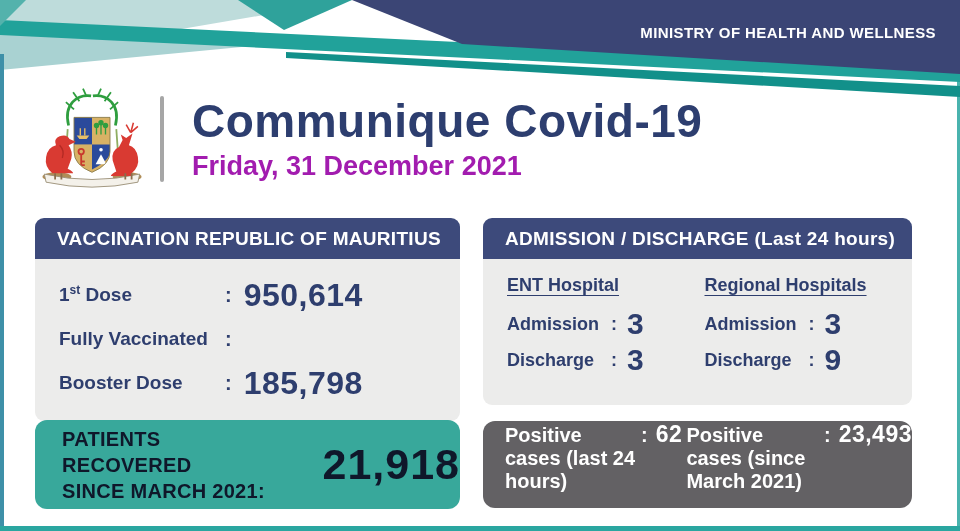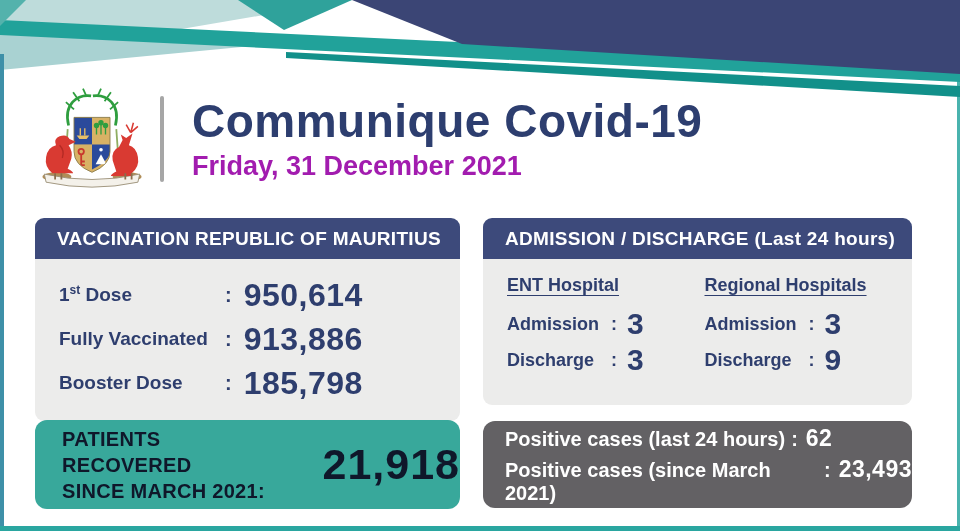--- a/index.html
+++ b/index.html
@@ -60,40 +60,41 @@
   .recovered{
     position:absolute;left:35px;top:420px;width:425px;height:89px;z-index:5;
     background:#38a89b;border-radius:12px;display:flex;align-items:center;
     padding:0 0 0 27px;box-sizing:border-box;color:#0f172a;
   }
   .rec-label{font-size:20px;line-height:26px;font-weight:800;letter-spacing:.3px;}
   .rec-value{font-size:43px;font-weight:800;margin-left:28px;letter-spacing:1px;}
   .positive{
     position:absolute;left:483px;top:421px;width:429px;height:87px;z-index:5;
     background:#636164;border-radius:12px;color:#ffffff;
-    display:flex;flex-direction:column;justify-content:center;gap:4px;
+    display:flex;flex-direction:row;justify-content:center;gap:4px;
     padding-left:22px;box-sizing:border-box;
   }
   .pos-row{display:flex;align-items:baseline;}
   .pos-label{font-size:20px;font-weight:800;}
   .pos-colon{font-size:20px;font-weight:800;margin:0 8px 0 6px;}
   .pos-value{font-size:23px;font-weight:800;letter-spacing:.5px;}
 </style>
 </head>
 <body>
 
 <div class="stage">
 
   <div class="shape sh-pale1"></div>
   <div class="shape sh-midteal"></div>
   <div class="shape sh-pale2"></div>
   <div class="shape sh-band"></div>
   <div class="shape sh-dark"></div>
   <div class="shape sh-corner"></div>
   <div class="shape sh-navy"></div>
+  <div class="ministry">MINISTRY OF HEALTH AND WELLNESS</div>
 
   <div class="border-left"></div>
   <div class="border-right"></div>
   <div class="border-bottom"></div>
 
   <div class="masthead">
     <svg class="emblem" viewBox="0 0 120 114">
 
       <ellipse cx="21" cy="99" rx="16" ry="5" fill="#b08d57"></ellipse>
       <ellipse cx="99" cy="99" rx="16" ry="5" fill="#b08d57"></ellipse>
@@ -146,21 +147,20 @@
     <div class="panel-head">VACCINATION REPUBLIC OF MAURITIUS</div>
     <div class="panel-body vacc-body">
       <div class="vacc-row">
         <span class="vacc-label"><span>1</span><sup>st</sup>&nbsp;<span>Dose</span></span>
         <span class="vacc-colon">:</span>
         <span class="vacc-value">950,614</span>
       </div>
       <div class="vacc-row">
         <span class="vacc-label">Fully Vaccinated</span>
         <span class="vacc-colon">:</span>
-        <span class="vacc-value">913,886</span>
       </div>
       <div class="vacc-row">
         <span class="vacc-label">Booster Dose</span>
         <span class="vacc-colon">:</span>
         <span class="vacc-value">185,798</span>
       </div>
     </div>
   </div>
 
   <div class="panel panel-adm">

